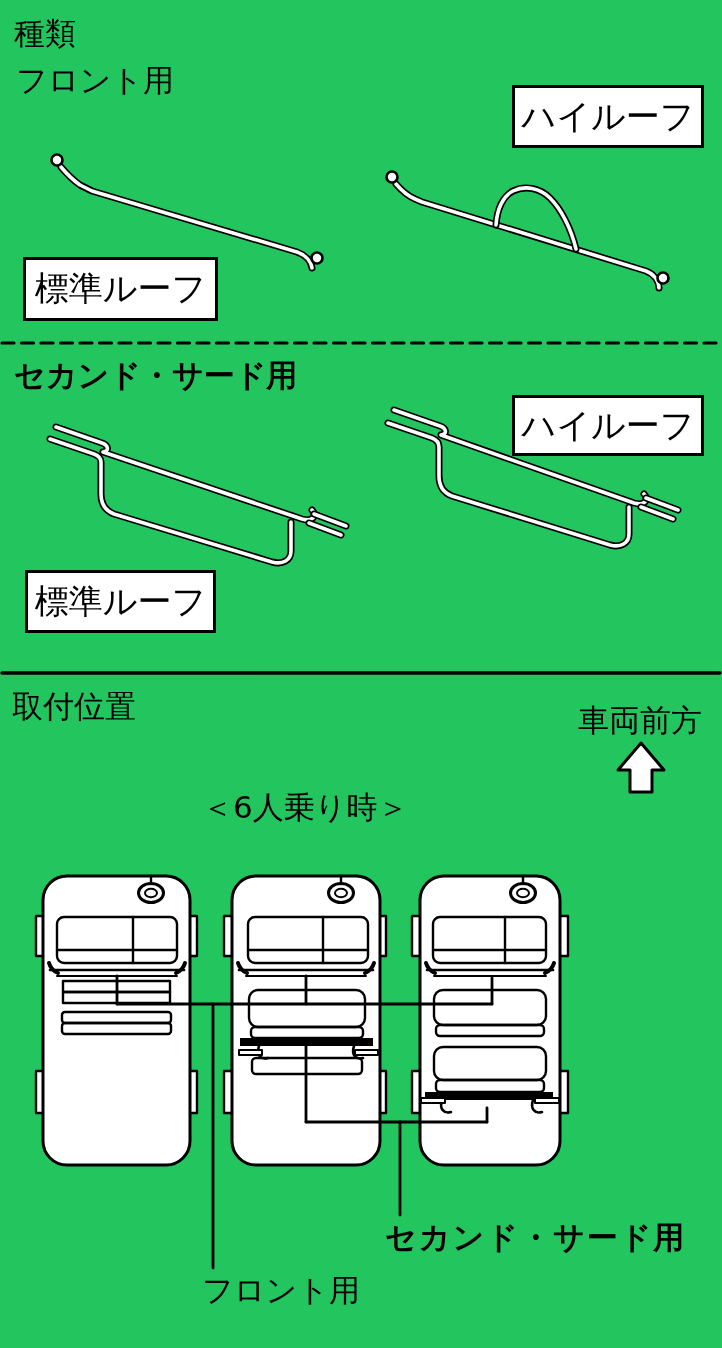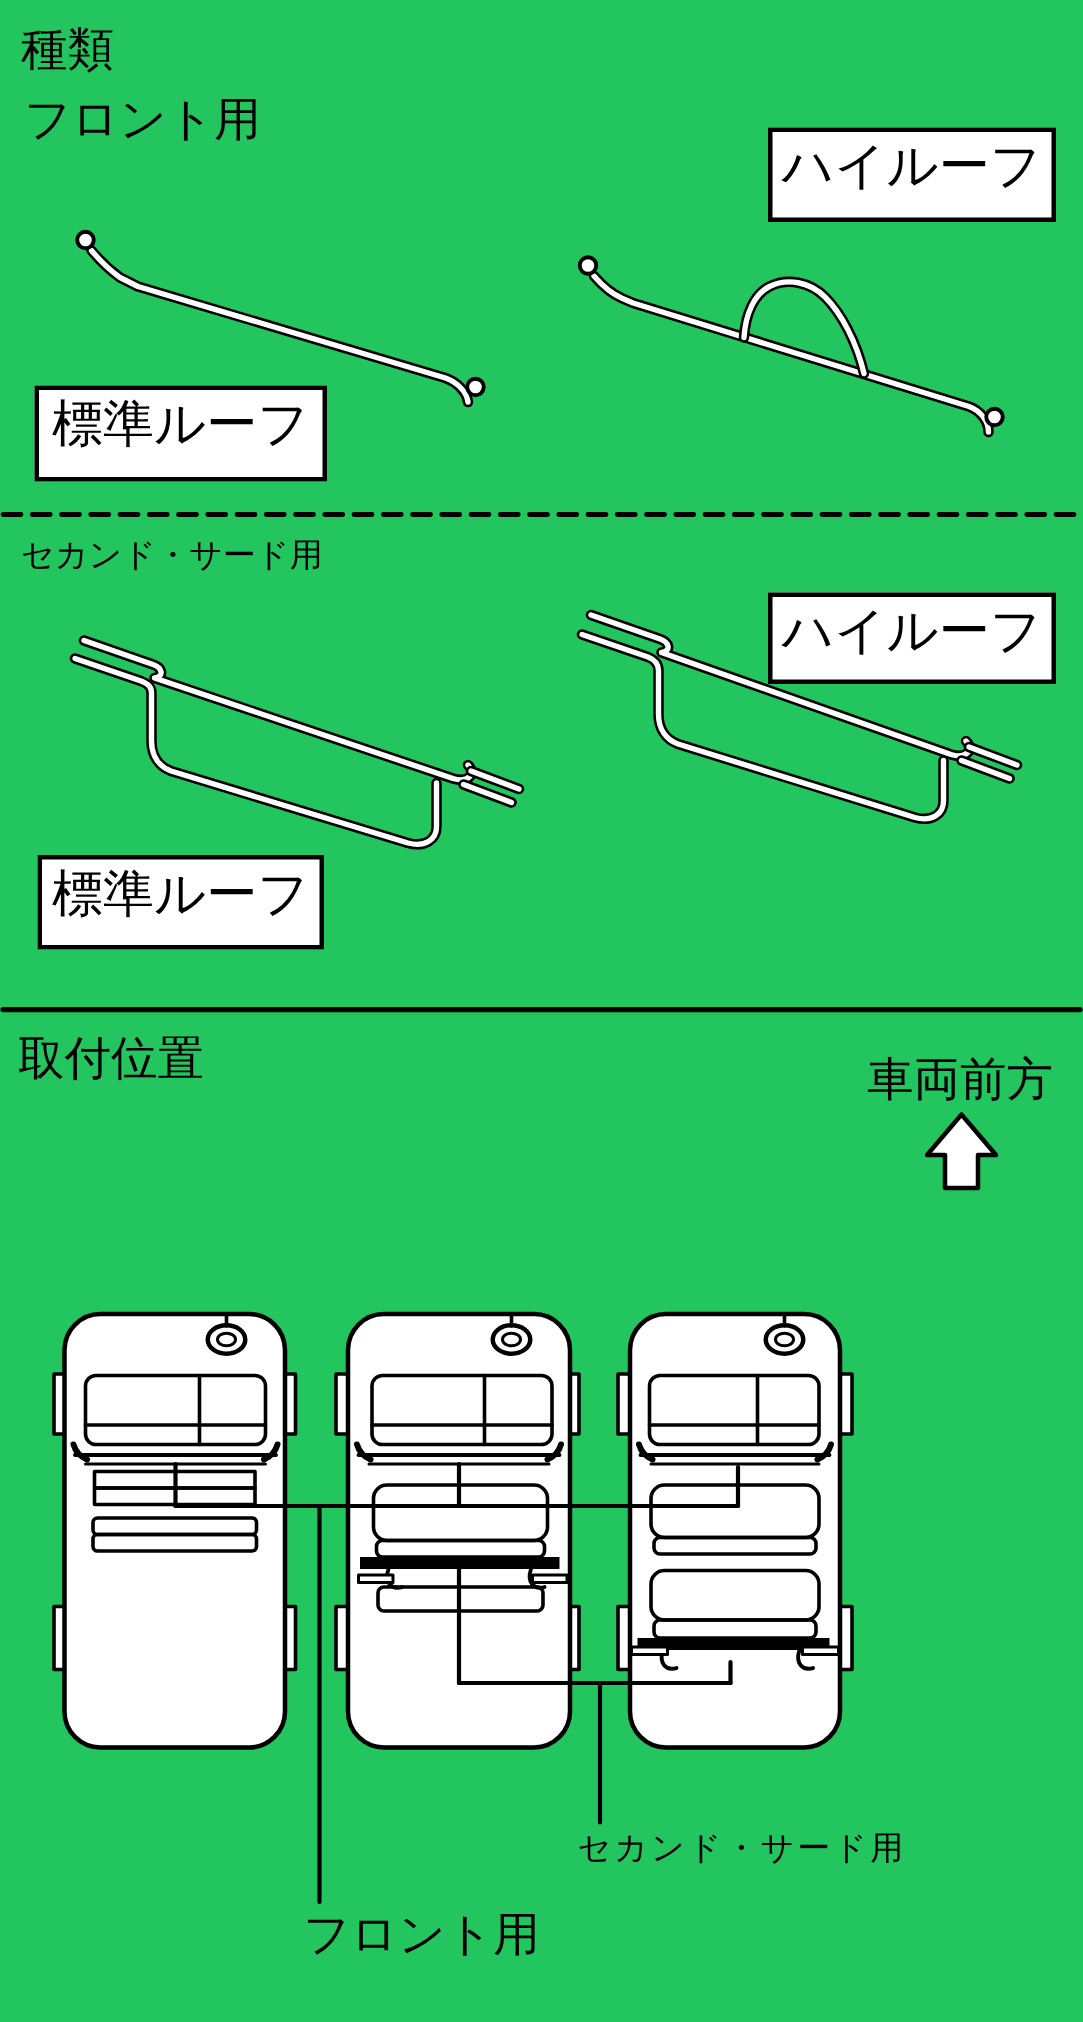--- a/index.html
+++ b/index.html
@@ -3,24 +3,24 @@
 <meta charset="utf-8">
 <style>
   html,body{margin:0;padding:0;background:#fff;}
   .page{
     position:relative;width:722px;height:1348px;background:#22c55e;overflow:hidden;
     font-family:"DejaVu Sans","Liberation Sans",sans-serif;color:#000;
   }
   .art{position:absolute;left:0;top:0;}
   .txt{position:absolute;white-space:nowrap;color:#000;line-height:1.05;}
   .h31{font-size:31px;}
-  .h30{font-size:22px;}
+  .h30{font-size:31px;font-weight:bold;}
   .tagbox{
     position:absolute;border:3px solid #000;background:#fff;
-    display:flex;align-items:flex-start;justify-content:center;
+    display:flex;align-items:center;justify-content:center;
     font-size:34px;white-space:nowrap;
   }
   .tubeB{stroke:#000;stroke-width:7;fill:none;stroke-linecap:round;stroke-linejoin:round;}
   .tubeW{stroke:#fff;stroke-width:3.6;fill:none;stroke-linecap:round;stroke-linejoin:round;}
 </style>
 </head>
 <body>
 
 <div class="page">
 
@@ -173,17 +173,18 @@
   <div class="tagbox" style="left:23px;top:257px;width:189px;height:58px">
     <span>標準ルーフ</span>
   </div>
   <div class="tagbox" style="left:512px;top:395px;width:186px;height:55px">
     <span>ハイルーフ</span>
   </div>
   <div class="tagbox" style="left:25px;top:570px;width:185px;height:57px">
     <span>標準ルーフ</span>
   </div>
 
+  <div class="txt h31" style="left:202px;top:791px">＜6人乗り時＞</div>
 
   <div class="txt h30" style="left:385px;top:1221px;letter-spacing:2px">セカンド・サード用</div>
   <div class="txt h31" style="left:202px;top:1274px">フロント用</div>
 
 </div>
 
 </body></html>

